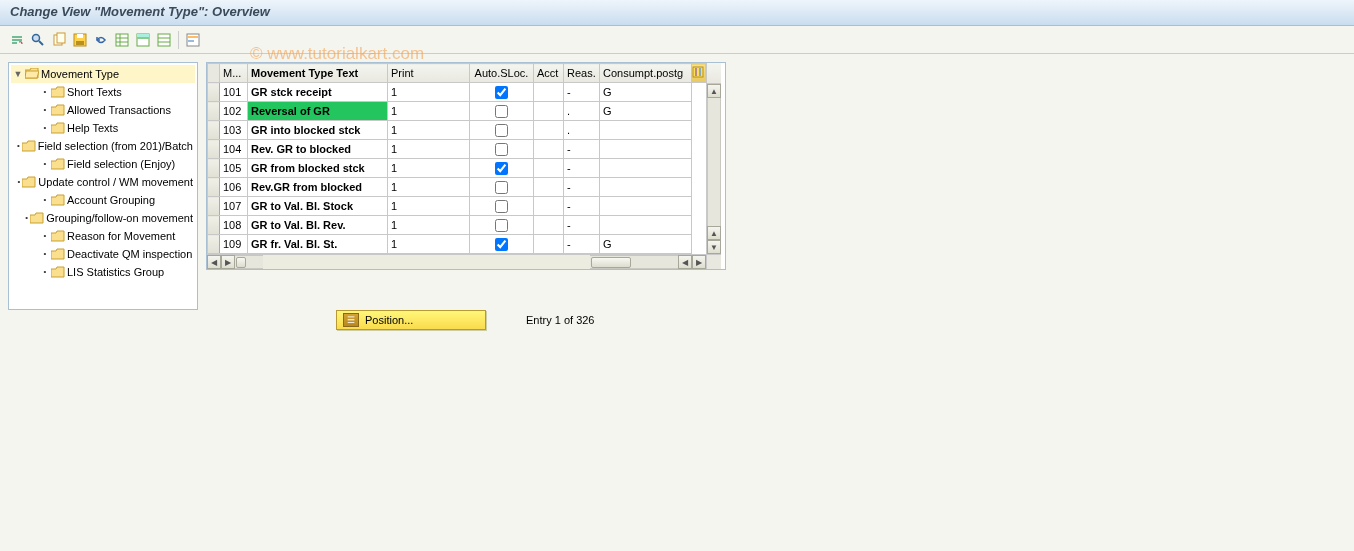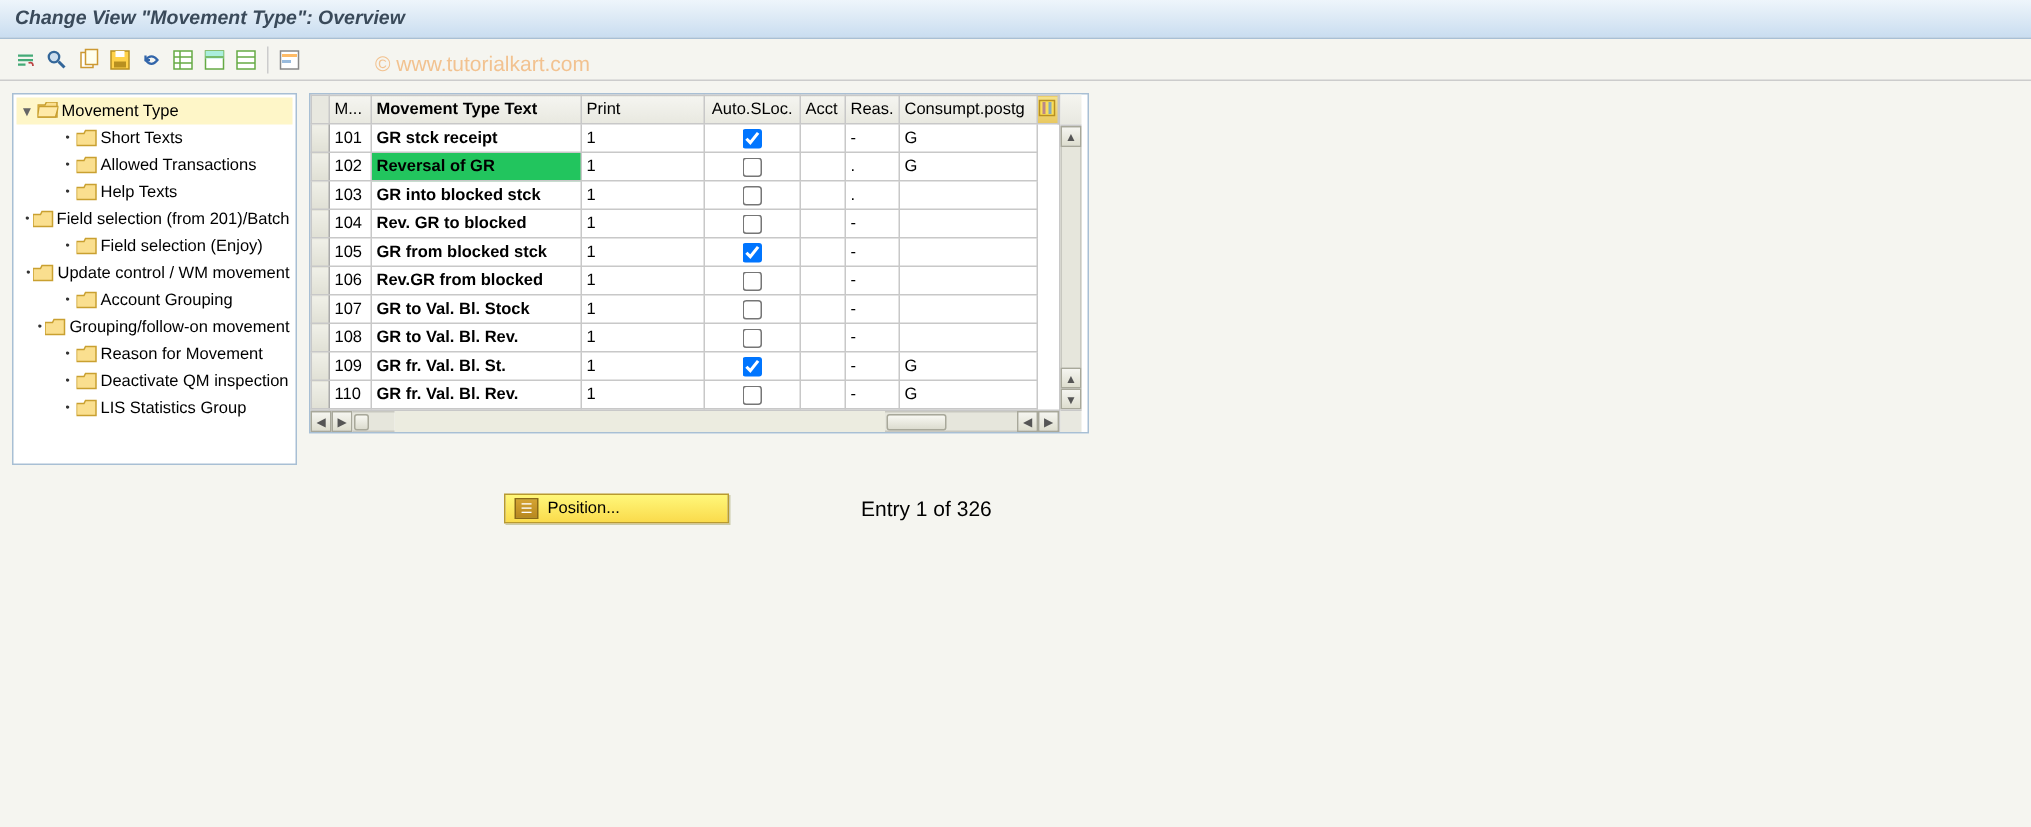--- a/index.html
+++ b/index.html
@@ -38,22 +38,22 @@
       align-items: center;
       justify-content: center;
       cursor: pointer;
       border: 1px solid transparent;
       font-size: 12px;
     }
     .toolbar-sep { width: 1px; height: 18px; background: #ccc; margin: 0 2px; }
     .watermark {
       position: absolute;
       left: 250px;
-      top: 8px;
-      font-size: 14px;
+      top: 18px;
+      font-size: 17px;
       color: rgba(240,160,80,0.6);
       font-weight: normal;
       pointer-events: none;
     }
     .content-area {
       display: flex;
       height: calc(100% - 54px);
       background: #f5f5f0;
     }
     
@@ -187,21 +187,21 @@
       box-shadow: 1px 1px 0 #cca;
       font-size:11px;
       min-width: 150px;
     }
     .position-btn .btn-icon {
       width:16px; height:14px;
       background:linear-gradient(to bottom,#d4a332,#b88820);
       border:1px solid #8a6818;
       font-size:9px; display:flex;align-items:center;justify-content:center;color:#fff;
     }
-    .entry-text { font-size:14px;margin-left:48px; }
+    .entry-text { font-size:11px; }
     .table-with-scroll { display:flex; }
     .table-inner { display:flex; flex-direction:column; }
     svg.icon { width:16px; height:16px; }
   </style>
 </head>
 <body>
 
 <div class="title-bar">
   <span>Change View "Movement Type": Overview</span>
 </div>
@@ -526,32 +526,20 @@
                   <td class="col-m">109</td>
                   <td class="col-text">GR fr. Val. Bl. St.</td>
                   <td class="col-print">1</td>
                   <td class="col-auto">
                     <input type="checkbox" checked="" style="">
                   </td>
                   <td class="col-acct"></td>
                   <td class="col-reas">-</td>
                   <td class="col-cons">G</td>
                 </tr>
-                <tr>
-                  <td class="sel-col"></td>
-                  <td class="col-m">110</td>
-                  <td class="col-text">GR fr. Val. Bl. Rev.</td>
-                  <td class="col-print">1</td>
-                  <td class="col-auto">
-                    <input type="checkbox" style="">
-                  </td>
-                  <td class="col-acct"></td>
-                  <td class="col-reas">-</td>
-                  <td class="col-cons">G</td>
-                </tr>
               </tbody>
           </table>
 
           <div class="hscroll">
             <div class="hscroll-left">
               <div class="arrow">◀</div>
               <div class="arrow">▶</div>
               <div class="track">
                   <div class="thumb" style="left:1px;width:10px"></div>
                 </div>

